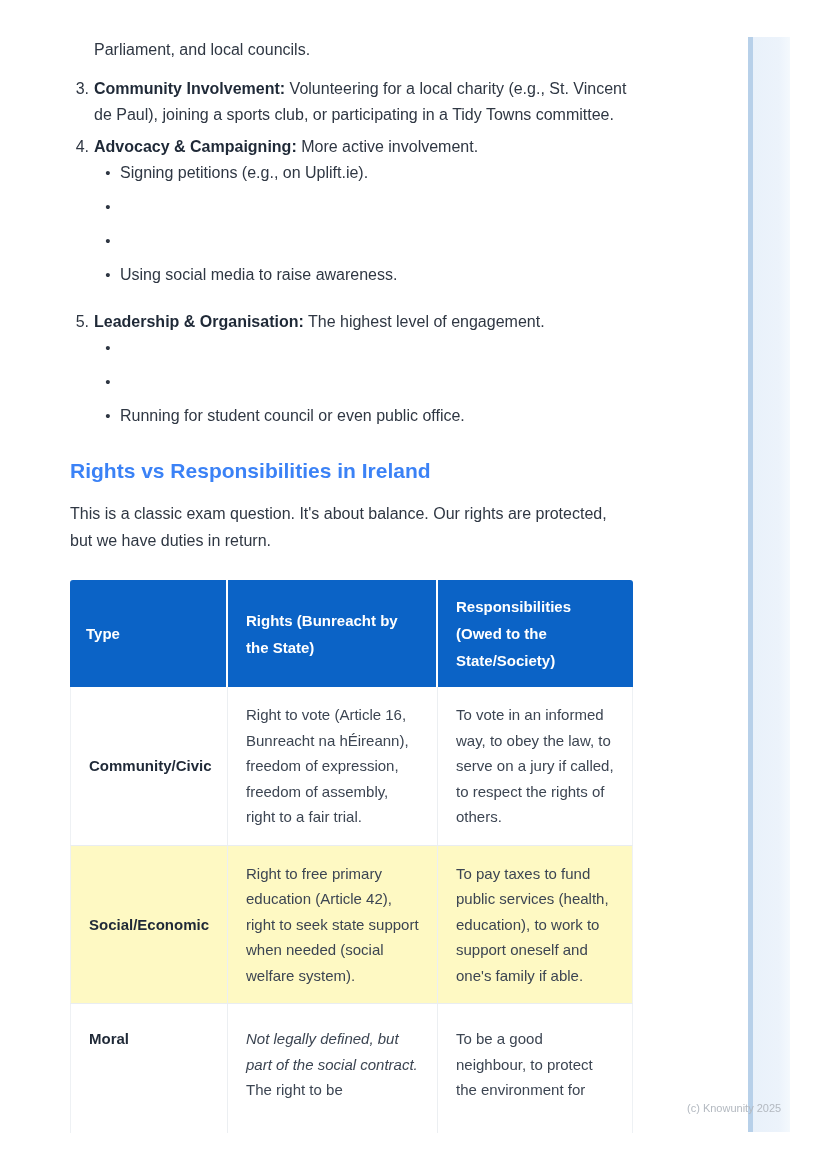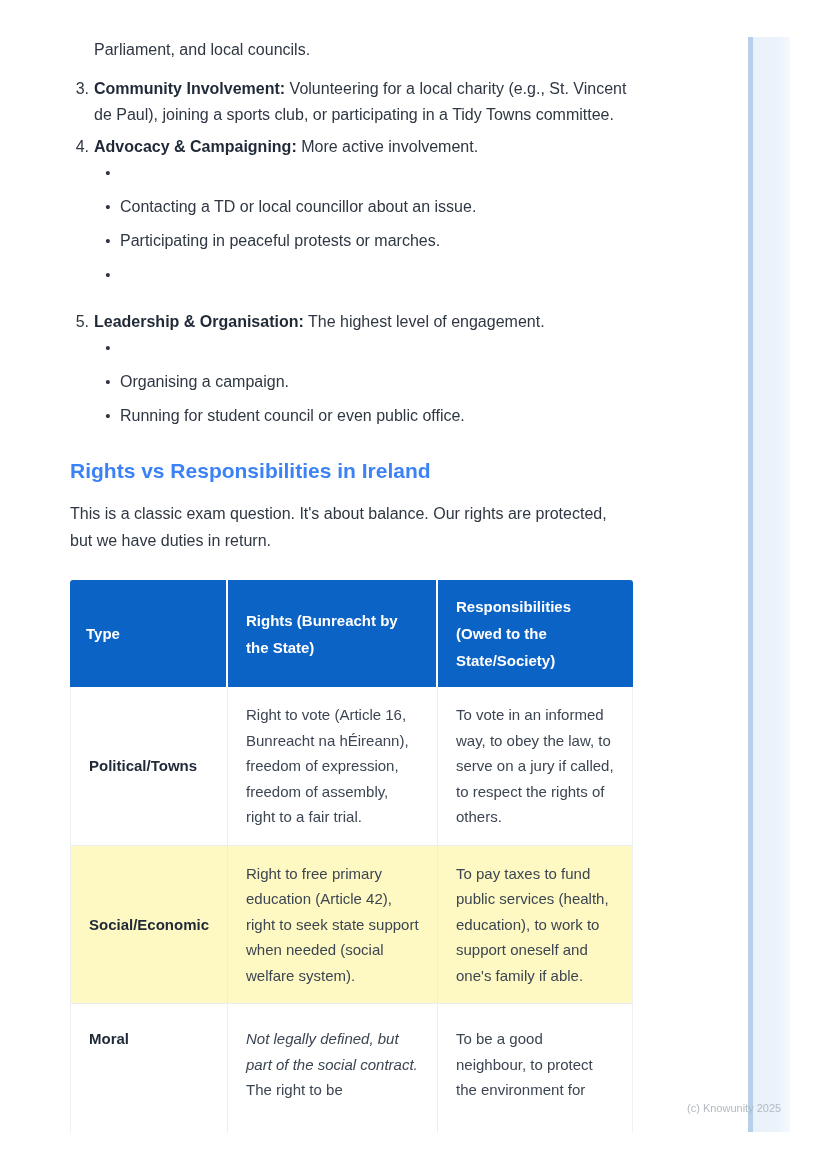--- a/index.html
+++ b/index.html
@@ -114,47 +114,46 @@
     <div class="oli-body"><span class="ttl">Community Involvement:</span> <span>Volunteering for a local charity (e.g., St. Vincent de Paul), joining a sports club, or participating in a Tidy Towns committee.</span></div>
   </div>
 
   <div class="oli oli-4">
     <span class="num">4.</span>
     <div class="oli-body">
       <div><span class="ttl">Advocacy &amp; Campaigning:</span> <span>More active involvement.</span></div>
       <div class="bullets">
         <div class="b">
             <span class="b-dot">•</span>
+            <span>Signing petitions (e.g., on Uplift.ie).</span>
           </div>
         <div class="b">
             <span class="b-dot">•</span>
-            <span>Contacting a TD or local councillor about an issue.</span>
           </div>
         <div class="b">
             <span class="b-dot">•</span>
-            <span>Participating in peaceful protests or marches.</span>
           </div>
         <div class="b">
             <span class="b-dot">•</span>
+            <span>Using social media to raise awareness.</span>
           </div>
       </div>
     </div>
   </div>
 
   <div class="oli oli-5">
     <span class="num">5.</span>
     <div class="oli-body">
       <div><span class="ttl">Leadership &amp; Organisation:</span> <span>The highest level of engagement.</span></div>
       <div class="bullets">
         <div class="b">
             <span class="b-dot">•</span>
           </div>
         <div class="b">
             <span class="b-dot">•</span>
-            <span>Organising a campaign.</span>
           </div>
         <div class="b">
             <span class="b-dot">•</span>
             <span>Running for student council or even public office.</span>
           </div>
       </div>
     </div>
   </div>
 
   <h2 class="section-heading">Rights vs Responsibilities in Ireland</h2>
@@ -170,21 +169,21 @@
         </colgroup>
       <thead>
         <tr>
           <th class="c1">Type</th>
           <th class="c2">Rights (Bunreacht by the State)</th>
           <th class="c3">Responsibilities (Owed to the State/Society)</th>
         </tr>
       </thead>
       <tbody>
         <tr class="r1">
-          <td class="c1">Political/Towns</td>
+          <td class="c1">Community/Civic</td>
           <td class="c2">Right to vote (Article 16, Bunreacht na hÉireann), freedom of expression, freedom of assembly, right to a fair trial.</td>
           <td class="c3">To vote in an informed way, to obey the law, to serve on a jury if called, to respect the rights of others.</td>
         </tr>
         <tr class="r2">
           <td class="c1">Social/Economic</td>
           <td class="c2">Right to free primary education (Article 42), right to seek state support when needed (social welfare system).</td>
           <td class="c3">To pay taxes to fund public services (health, education), to work to support oneself and one's family if able.</td>
         </tr>
         <tr class="r3">
           <td class="c1">Moral</td>

